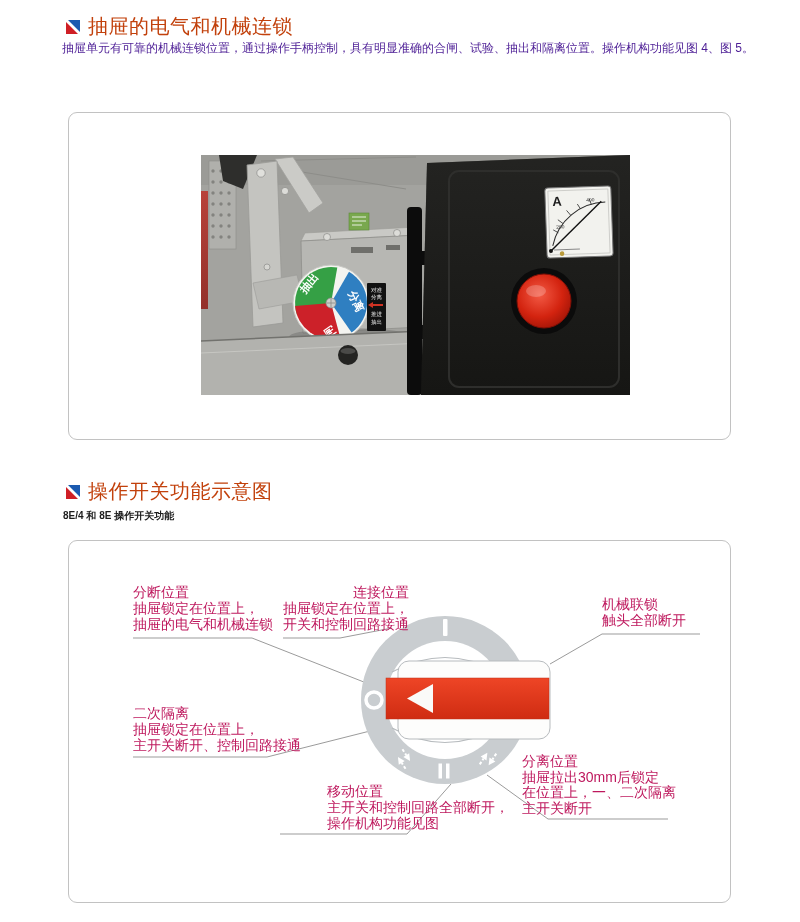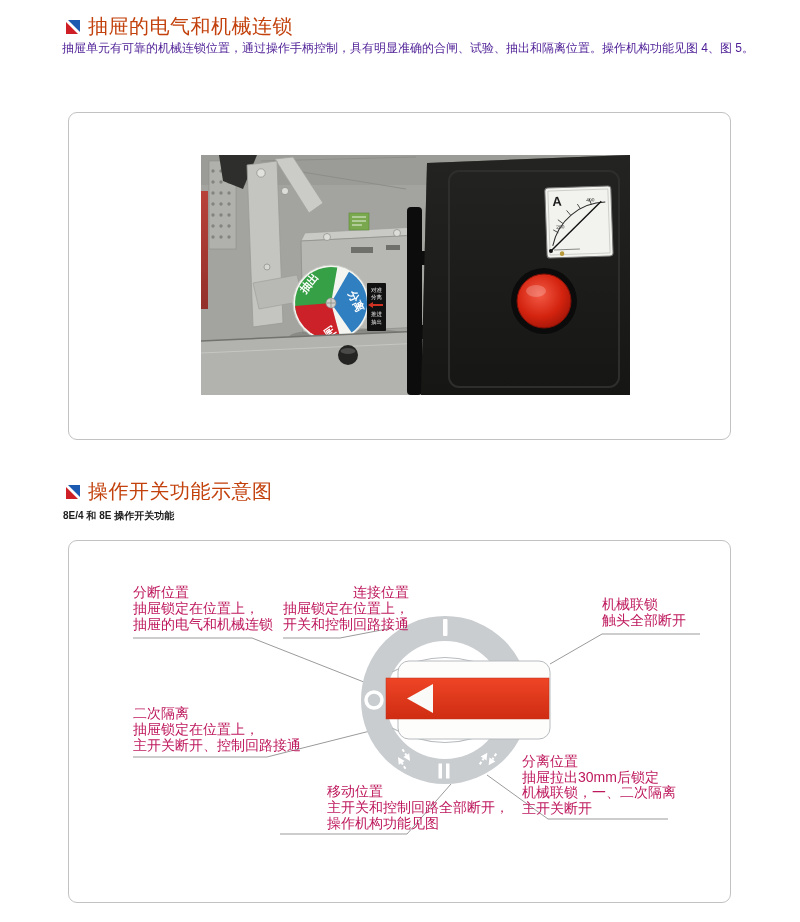--- a/index.html
+++ b/index.html
@@ -249,15 +249,15 @@
 
 <div class="lbl" style="left:283px; top:783px;margin-left:44px;">
   <div>移动位置</div>
   <div>主开关和控制回路全部断开，</div>
   <div>操作机构功能见图</div>
 </div>
 
 <div class="lbl tight" style="left:522px; top:754px;">
   <div>分离位置</div>
   <div>抽屉拉出30mm后锁定</div>
-  <div>机械联锁，一、二次隔离</div>
+  <div>在位置上，一、二次隔离</div>
   <div>主开关断开</div>
 </div>
 
 </body></html>

